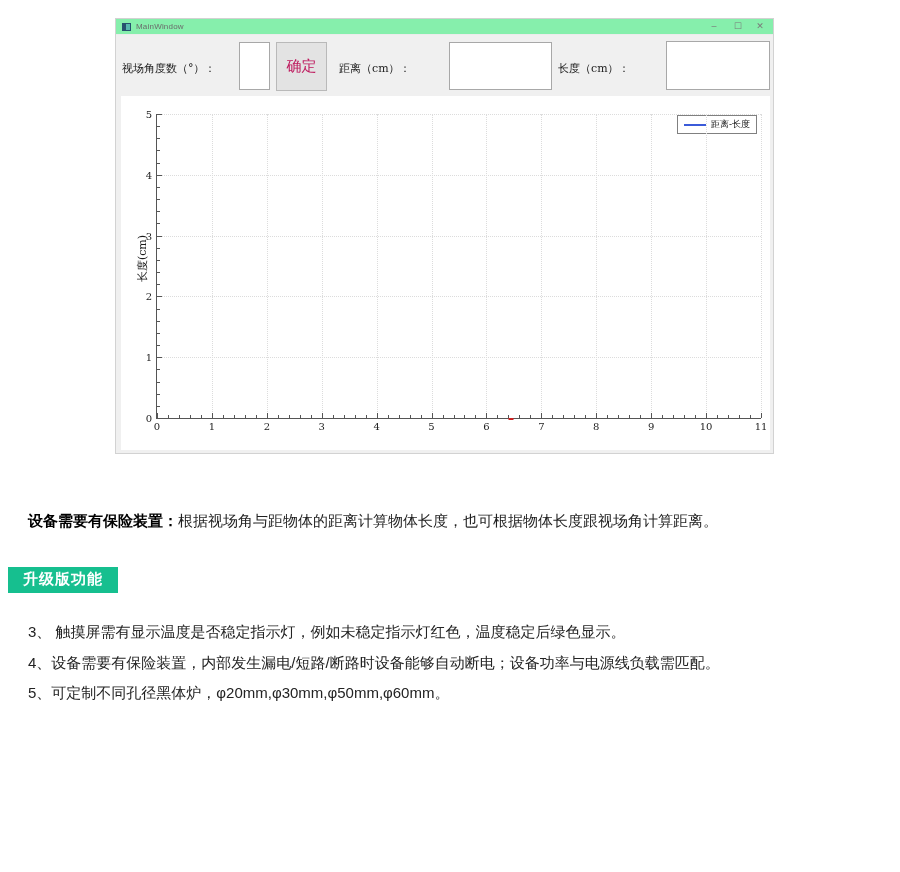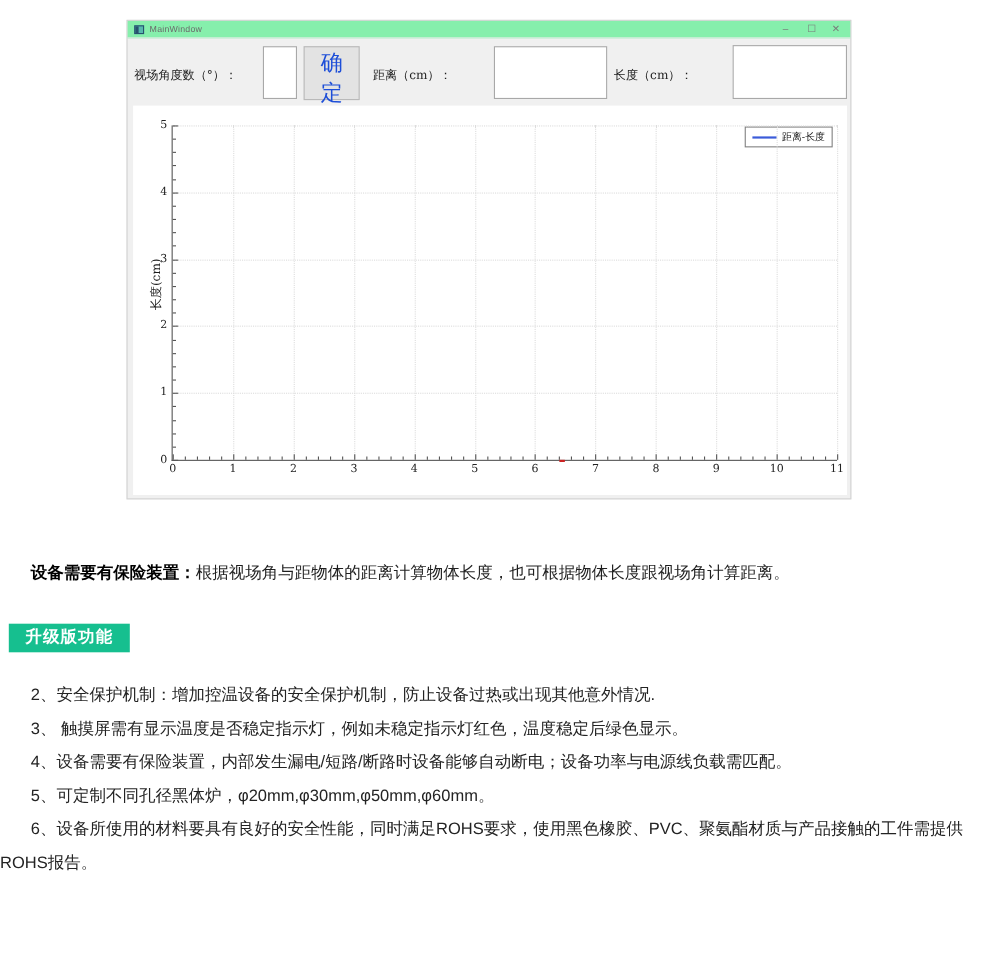--- a/index.html
+++ b/index.html
@@ -20,21 +20,21 @@
 
   
   .form-label{position:absolute;font-family:"DejaVu Serif","Liberation Serif",serif;
     font-size:11px;color:#1c1c1c;top:42px;white-space:nowrap;}
   .lbl-fov{left:6px;} .lbl-dist{left:223px;} .lbl-len{left:442px;}
   .qt-input{position:absolute;top:23px;height:48px;background:#ffffff;border:1px solid #a8a8a8;
     box-sizing:border-box;font-size:12px;padding:2px;font-family:"DejaVu Serif",serif;}
   .in-fov{left:123px;width:31px;} .in-dist{left:333px;width:103px;} .in-len{left:550px;width:104px;height:49px;top:22px;}
   .qt-button{position:absolute;left:160px;top:23px;width:51px;height:49px;background:#e3e3e3;
     border:1px solid #b9b9b9;box-sizing:border-box;
-    font-family:Liberation Serif, serif;font-size:20px;color:#1d4ed8;cursor:pointer;}
+    font-family:Liberation Serif, serif;font-size:15px;color:#be185d;cursor:pointer;}
 
   
   .chart{position:absolute;left:5px;top:77px;width:649px;height:354px;background:#ffffff;}
   .plot{position:absolute;left:35px;top:18px;width:605px;height:305px;
     border-left:1px solid #555;border-bottom:1px solid #555;box-sizing:border-box;}
   .gl-v{position:absolute;top:0;height:100%;width:0;border-left:1px dotted #dcdcdc;}
   .gl-h{position:absolute;left:0;width:100%;height:0;border-top:1px dotted #dcdcdc;}
   .tick-x{position:absolute;bottom:0;width:1px;background:#555;}
   .tick-y{position:absolute;left:0;height:1px;background:#555;}
   .tl-x{position:absolute;top:100%;margin-top:3px;transform:translateX(-50%);
@@ -206,18 +206,16 @@
       </div>
     <div class="axis-ylabel">长度(cm)</div>
   </div>
 </div>
 
 <p class="desc"><b>设备需要有保险装置：</b><span>根据视场角与距物体的距离计算物体长度，也可根据物体长度跟视场角计算距离。</span></p>
 
 <div class="badge" id="section-badge" style="background: rgb(22, 191, 143);">升级版功能</div>
 
 <div class="features" id="feature-list">
-    <p>2、安全保护机制：增加控温设备的安全保护机制，防止设备过热或出现其他意外情况.</p>
     <p>3、 触摸屏需有显示温度是否稳定指示灯，例如未稳定指示灯红色，温度稳定后绿色显示。</p>
     <p>4、设备需要有保险装置，内部发生漏电/短路/断路时设备能够自动断电；设备功率与电源线负载需匹配。</p>
     <p>5、可定制不同孔径黑体炉，φ20mm,φ30mm,φ50mm,φ60mm。</p>
-    <p>6、设备所使用的材料要具有良好的安全性能，同时满足ROHS要求，使用黑色橡胶、PVC、聚氨酯材质与产品接触的工件需提供ROHS报告。</p>
   </div>
 
 </body></html>

